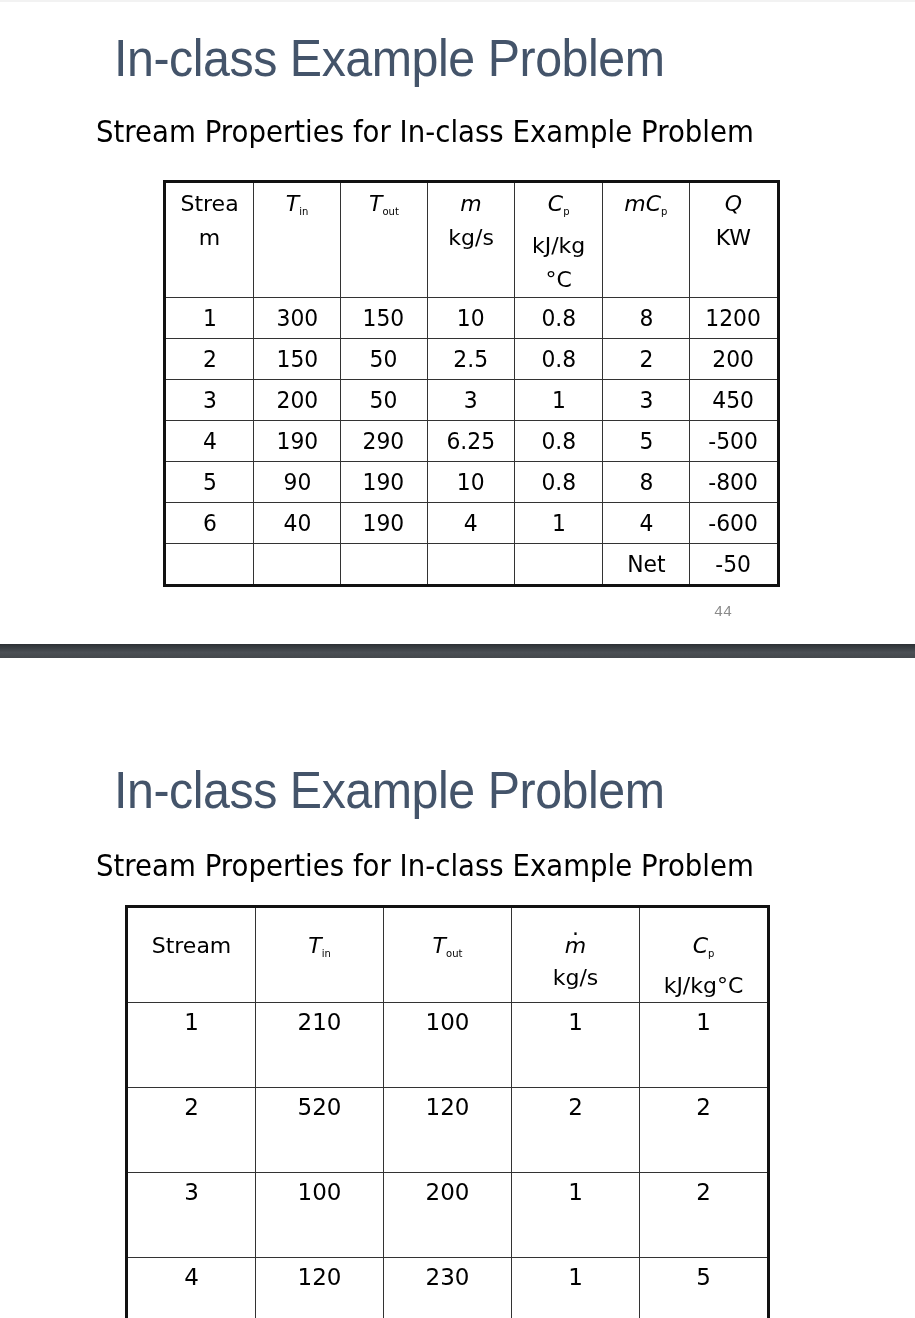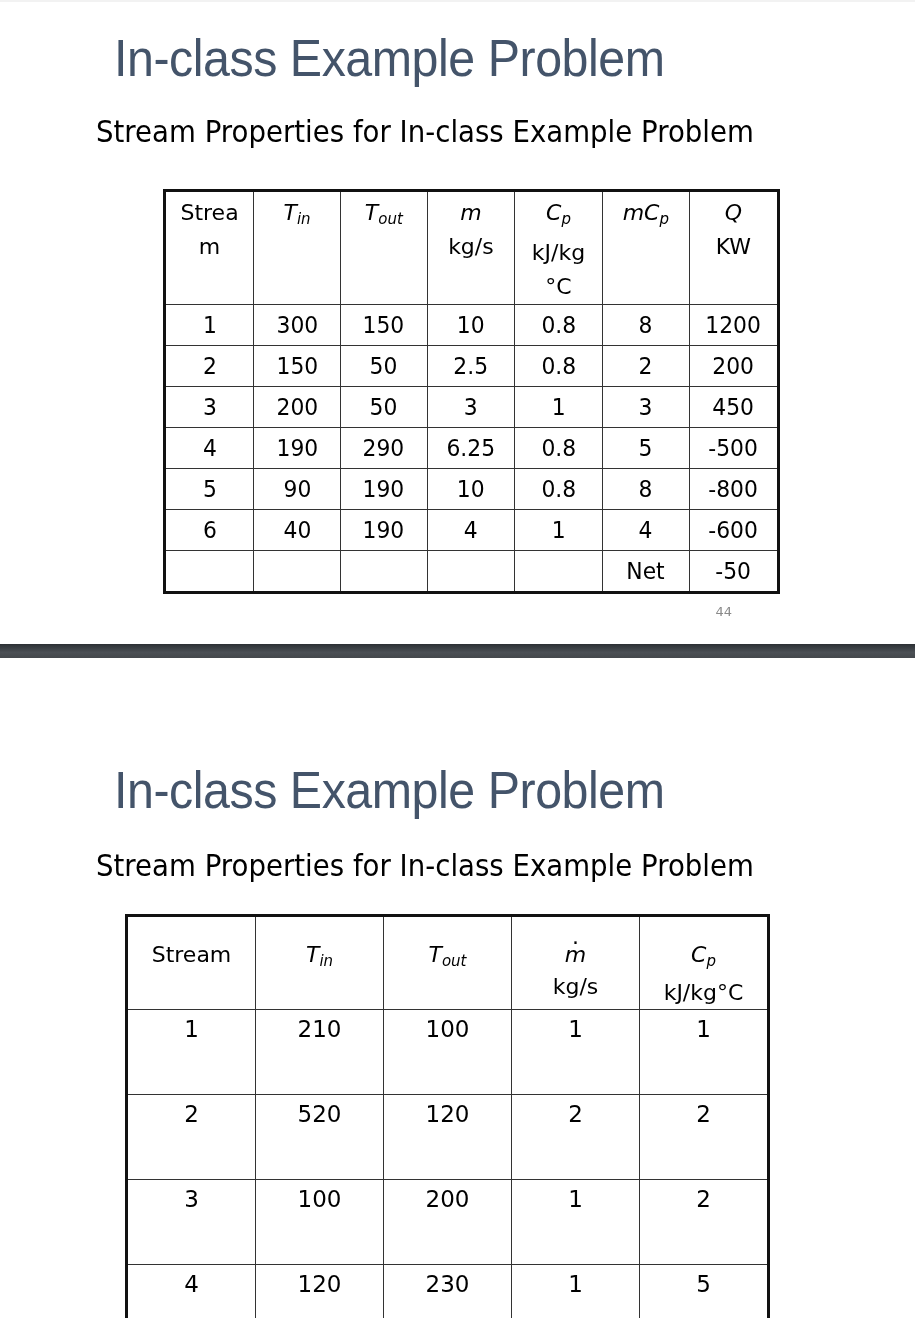--- a/index.html
+++ b/index.html
@@ -3,32 +3,32 @@
 <meta charset="utf-8">
 <style>
   html, body { margin:0; padding:0; background:#fff; }
   body { width:915px; height:1318px; position:relative; overflow:hidden; font-family:"DejaVu Sans", sans-serif; }
   .slide { position:absolute; left:0; width:780px; background:#fff; }
   .slide1 { top:0; height:644px; }
   .slide2 { top:658px; height:660px; }
   .topline { position:absolute; left:0; top:0; width:915px; height:2px; background:#f2f2f2; }
   .title { position:absolute; left:114px; font-family:"Liberation Sans Narrow","Liberation Sans", sans-serif; font-size:52px; color:#44546a; font-weight:normal; letter-spacing:-0.5px; white-space:nowrap; transform:scaleX(0.93); transform-origin:left; }
   .subtitle { position:absolute; left:96px; font-family:"DejaVu Sans", sans-serif; font-size:30px; color:#000; white-space:nowrap; transform:scaleX(0.92); transform-origin:left; }
-  .pagenum { position:absolute; right:48px; font-size:13px; color:#8a8a8a; }
+  .pagenum { position:absolute; right:48px; font-size:15px; color:#8a8a8a;font-family:Liberation Mono, monospace; }
   .sep { position:absolute; left:0; top:644px; width:915px; height:14px; background:linear-gradient(#2c3034, #4b5055 60%, #44484c); }
-  table { position:absolute; border-collapse:collapse; font-family:"DejaVu Sans", sans-serif; color:#000;margin-top:9px; }
+  table { position:absolute; border-collapse:collapse; font-family:"DejaVu Sans", sans-serif; color:#000; }
   table.t1 { left:163px; top:180px; border:3px solid #111; }
   table.t2 { left:125px; top:905px; border:3px solid #111; }
   td, th { border:1.5px solid #333; text-align:center; padding:0; font-weight:normal; }
   .t1 th { vertical-align:top; font-size:22px; line-height:34px; padding-top:4px; height:108px; }
   .t1 td { font-size:23px; height:40px; transform:scaleX(0.95); }
   .t2 th { vertical-align:top; font-size:22px; line-height:32px; padding-top:22px; height:70px; }
   .t2 td { vertical-align:top; font-size:23px; height:78px; padding-top:6px; }
   .it { font-style:italic; }
-  sub { font-size:15px; vertical-align:-4px; font-style:italic; }
+  sub { font-size:10px; vertical-align:-4px; }
   .mdot { position:relative; display:inline-block; }
   .mdot::before { content:"."; position:absolute; left:50%; top:-18px; transform:translateX(-50%); font-style:normal; }
 </style>
 </head>
 <body>
 
 <div class="slide slide1">
   <div class="topline"></div>
   <div class="title" style="top:28px;">In-class Example Problem</div>
   <div class="subtitle" style="top:114px;">Stream Properties for In-class Example Problem</div>

